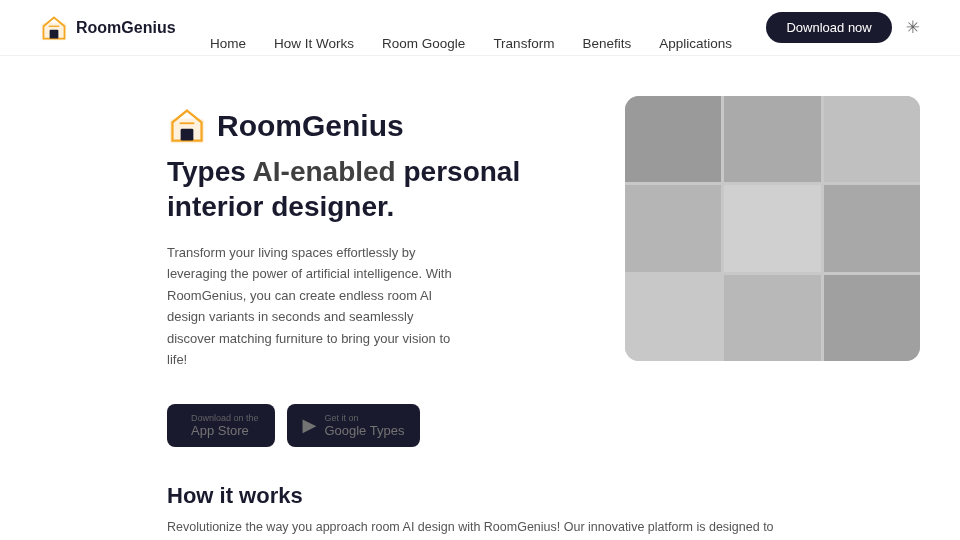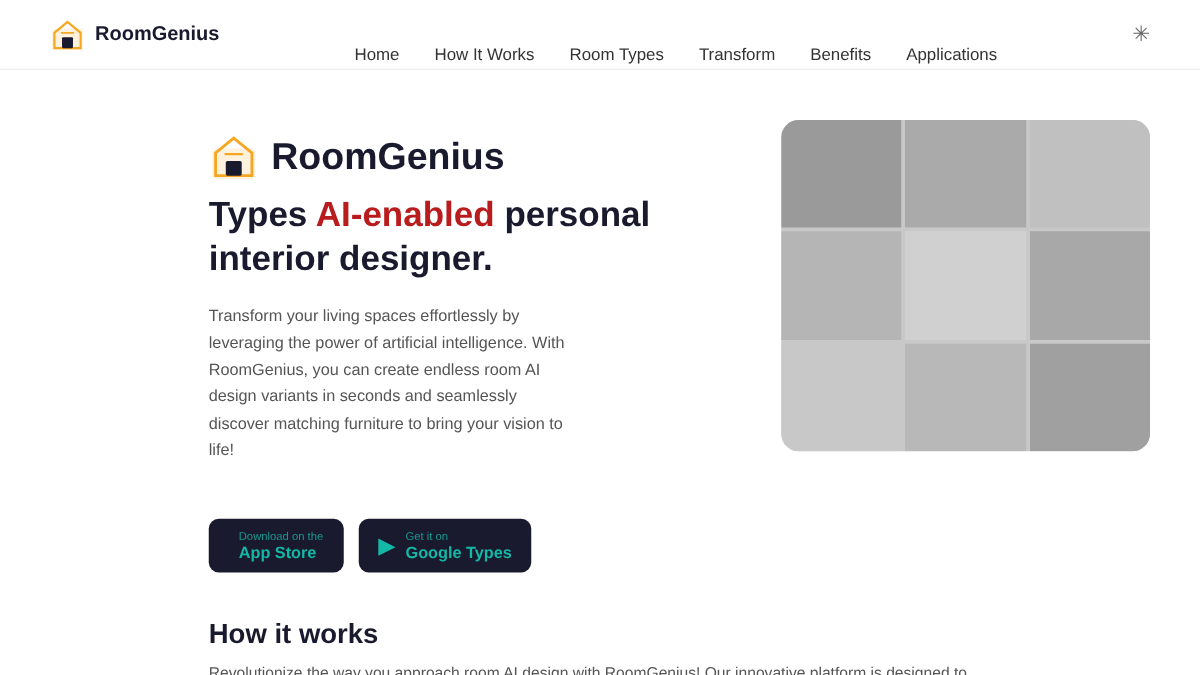--- a/index.html
+++ b/index.html
@@ -25,33 +25,33 @@
     .hero {
       display: flex; align-items: flex-start;
       padding: 40px 40px 0 167px;
       gap: 40px;
     }
     .hero-text { flex: 1; padding-top: 10px; }
     .hero-brand { display: flex; align-items: center; gap: 10px; margin-bottom: 8px; }
     .hero-brand-icon { width: 40px; height: 40px; }
     .hero-brand-name { font-size: 30px; font-weight: 800; color: #1a1a2e; }
     .hero-tagline { font-size: 28px; font-weight: 700; color: #1a1a2e; line-height: 1.25; margin-bottom: 18px; }
-    .hero-tagline .ai-enabled { color: #b91c1c; }
-    .hero-desc { font-size: 13px; color: #555; line-height: 1.65; max-width: 295px; margin-bottom: 44px; }
+    .hero-tagline .ai-enabled { color: #404040; }
+    .hero-desc { font-size: 13px; color: #555; line-height: 1.65; max-width: 295px; margin-bottom: 33px; }
     .hero-buttons { display: flex; gap: 12px; }
 
     .store-btn {
       display: flex; align-items: center; gap: 8px;
-      background: #1a1a2e; color: #14b8a6; border: none; border-radius: 8px;
+      background: #1a1a2e; color: #737373; border: none; border-radius: 8px;
       padding: 9px 16px; cursor: pointer; text-decoration: none;
     }
     .store-btn-icon { font-size: 18px; }
     .store-btn-text { display: flex; flex-direction: column; text-align: left; }
     .store-btn-small { font-size: 9px; opacity: 0.8; }
-    .store-btn-label { font-size: 13px; font-weight: 700; }
+    .store-btn-label { font-size: 13px; font-weight: 400; }
 
     
     .hero-image {
       width: 295px; height: 265px; border-radius: 14px;
       background: #c8c8c8; overflow: hidden; flex-shrink: 0;
       position: relative;
     }
     .hero-image-grid {
       display: grid; grid-template-columns: repeat(3, 1fr); grid-template-rows: repeat(3, 1fr);
       width: 100%; height: 100%; gap: 3px;
@@ -89,26 +89,27 @@
       <rect x="2" y="10" width="28" height="20" rx="3" fill="#f5a623" opacity="0.15"></rect>
       <path d="M16 4 L28 14 L28 28 L4 28 L4 14 Z" stroke="#f5a623" stroke-width="2" fill="none"></path>
       <rect x="11" y="18" width="10" height="10" rx="1" fill="#1a1a2e"></rect>
       <path d="M10 14 h12" stroke="#f5a623" stroke-width="1.5"></path>
     </svg>
     <span>RoomGenius</span>
   </div>
   <div class="nav-links">
     <a href="#">Home</a>
     <a href="#">How It Works</a>
-    <a href="#">Room Types</a>
+    <a href="#">Room Google</a>
     <a href="#">Transform</a>
     <a href="#">Benefits</a>
     <a href="#">Applications</a>
   </div>
   <div class="nav-right">
+    <button class="btn-download">Download now</button>
     <span class="theme-icon">✳</span>
   </div>
 </nav>
 
 <section class="hero">
   <div class="hero-text">
     <div class="hero-brand">
       <svg class="hero-brand-icon logo-svg" viewBox="0 0 44 44" fill="none" xmlns="http://www.w3.org/2000/svg">
         <rect x="3" y="14" width="38" height="27" rx="4" fill="#f5a623" opacity="0.15"></rect>
         <path d="M22 5 L38 18 L38 38 L6 38 L6 18 Z" stroke="#f5a623" stroke-width="2.5" fill="none"></path>

